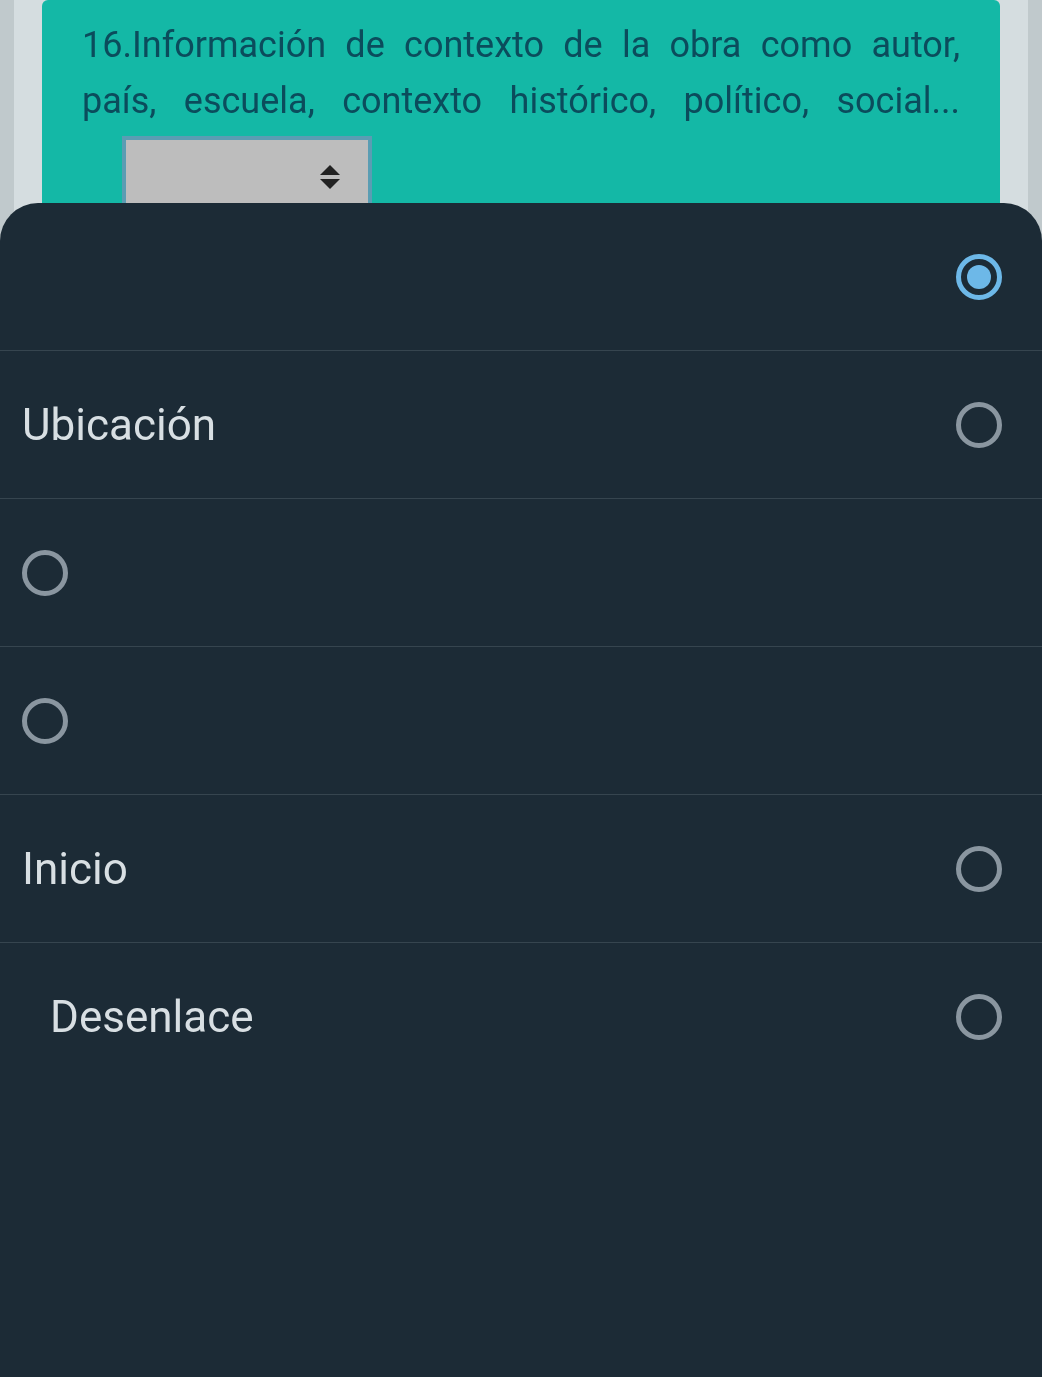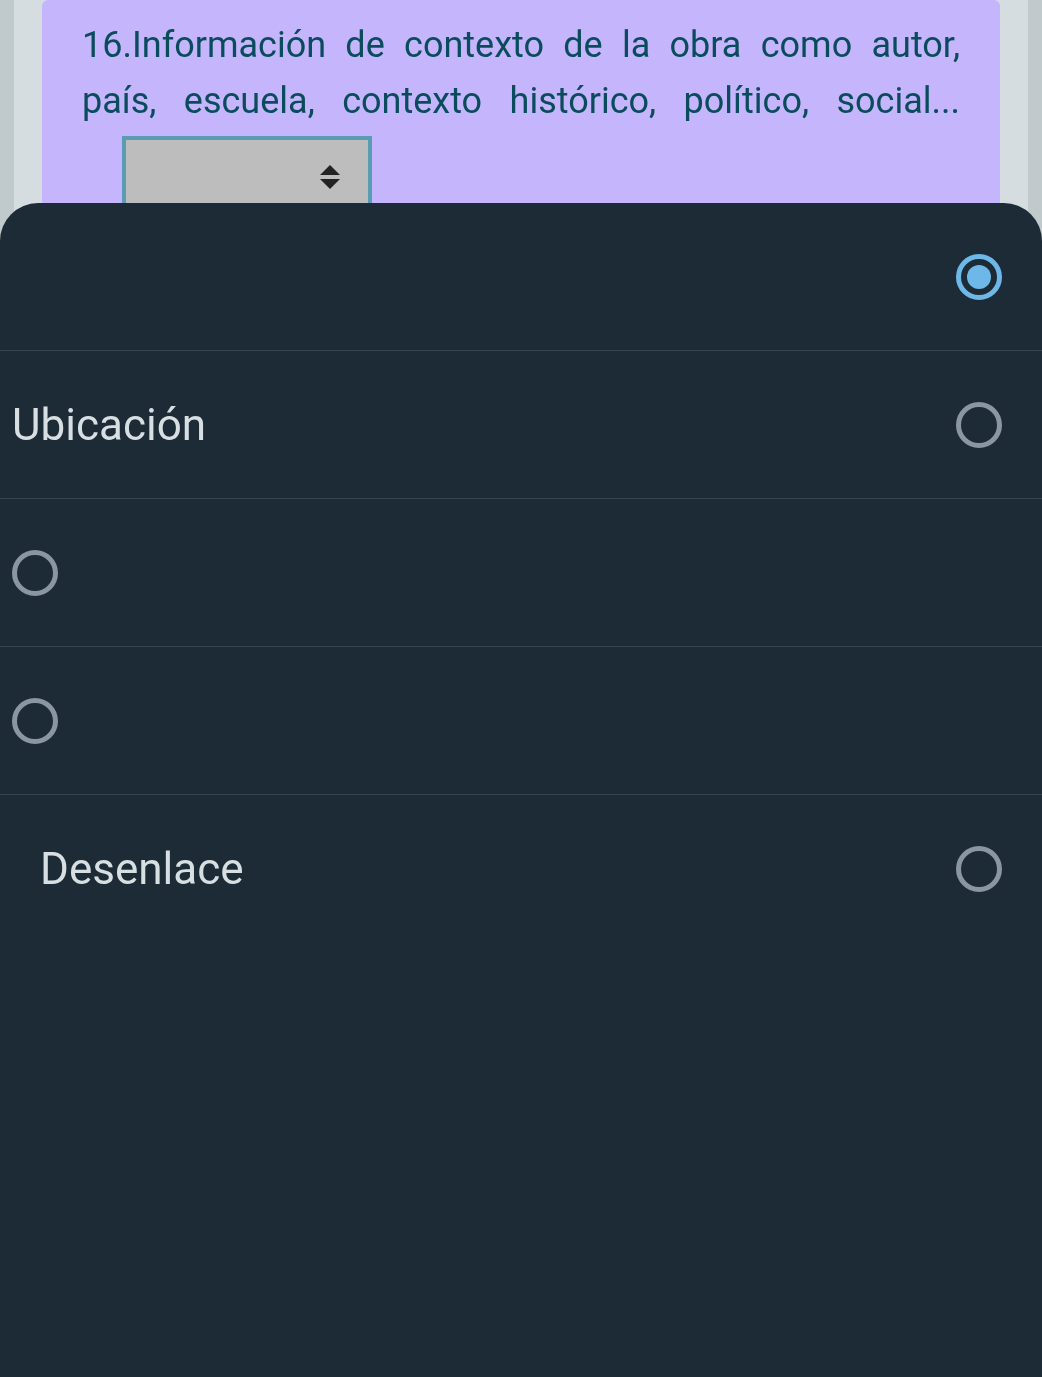--- a/index.html
+++ b/index.html
@@ -23,21 +23,21 @@
     .card-outer {
       position: absolute;
       top: 0;
       left: 14px;
       right: 14px;
       background: #d5dde0;
       padding: 0 28px;
       height: 100%;
     }
     .question-card {
-      background: #c4b5fd;
+      background: #14b8a6;
       border-radius: 6px;
       padding: 18px 40px 28px 40px;
       margin-top: 0;
     }
     .question-text {
       color: #0b4c5c;
       font-size: 36px;
       line-height: 1.55;
       text-align: justify;
       text-justify: inter-word;
@@ -81,21 +81,21 @@
       right: 0;
       bottom: 0;
       background: #1c2b36;
       border-radius: 38px 38px 0 0;
       overflow: hidden;
     }
     .dropdown-option {
       display: flex;
       align-items: center;
       justify-content: space-between;
-      padding: 0 28px 0 12px;
+      padding: 0 28px 0 22px;
       height: 148px;
       border-bottom: 1px solid #36454f;
     }
     .dropdown-option:last-child {
       border-bottom: none;
       margin-left: 28px;
     }
     .option-label {
       color: #d8dfe3;
       font-size: 44px;
@@ -152,16 +152,20 @@
     <span class="option-label">Ubicación</span>
     <span class="radio"></span>
   </div>
   <div class="dropdown-option">
     <span class="radio"></span>
   </div>
   <div class="dropdown-option">
     <span class="radio"></span>
   </div>
   <div class="dropdown-option">
+    <span class="option-label">Inicio</span>
+    <span class="radio"></span>
+  </div>
+  <div class="dropdown-option">
     <span class="option-label">Desenlace</span>
     <span class="radio"></span>
   </div>
 </div>
 
 </body></html>

